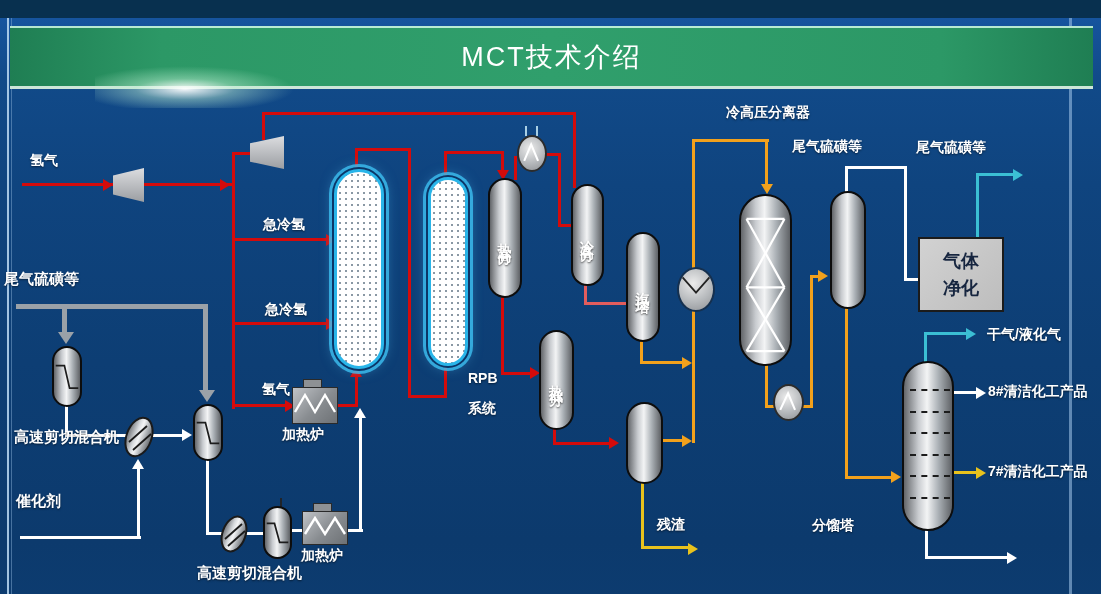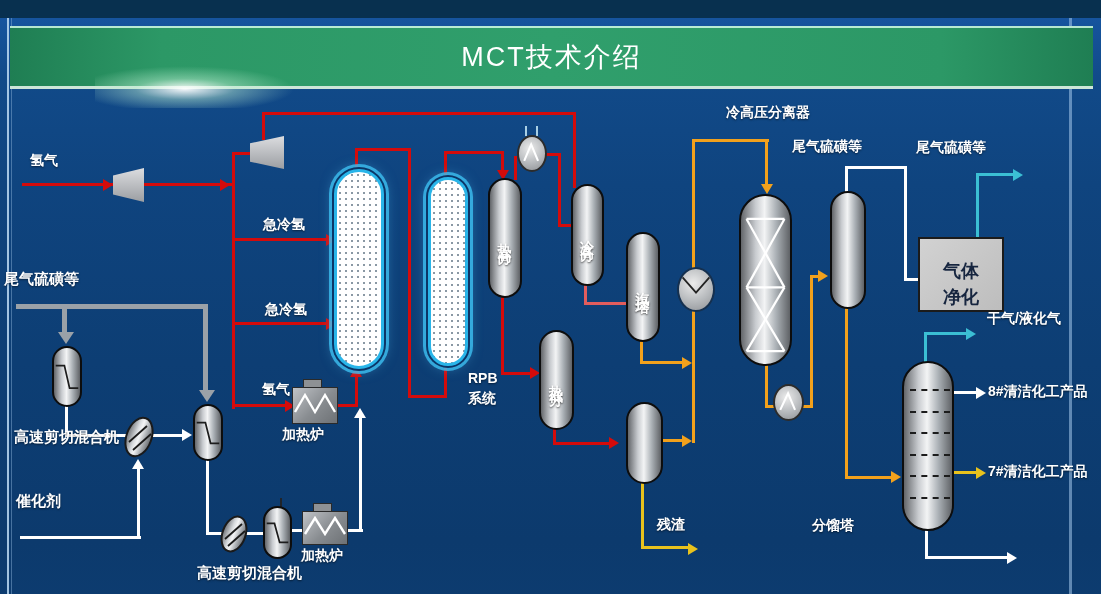--- a/index.html
+++ b/index.html
@@ -33,21 +33,21 @@
   
   .cap{position:absolute;border:2px solid #0d0d0d;border-radius:999px;
     background:linear-gradient(90deg,#63666a 0%,#c9ccd0 30%,#f3f4f5 48%,#aab0b5 72%,#5f6266 100%);
     display:flex;align-items:center;justify-content:center;box-sizing:border-box;}
   .vtxt{writing-mode:vertical-rl;text-orientation:upright;color:#fff;font-weight:bold;
     font-size:14px;letter-spacing:4px;text-shadow:0 1px 2px rgba(0,0,0,.6);}
   .rpb{position:absolute;border-radius:999px;border:3px solid #29b5e9;background-color:#fff;
     background-image:radial-gradient(#8a98a4 1px,transparent 1.3px);background-size:6px 6px;
     box-shadow:0 0 0 2px #0b3668,0 0 0 5px rgba(60,190,240,.8),0 0 14px rgba(90,205,255,.55);box-sizing:border-box;}
   .gasbox{position:absolute;background:linear-gradient(135deg,#d2d2d2,#bdbdbd);border:2px solid #1b1b1b;
-    display:flex;align-items:flex-end;justify-content:center;box-sizing:border-box;font-family:Liberation Serif, serif;}
+    display:flex;align-items:center;justify-content:center;box-sizing:border-box;font-family:Liberation Serif, serif;}
   .gasbox span{width:42px;word-break:break-all;text-align:center;color:#16253f;font-size:18px;font-weight:bold;line-height:1.45;}
   .comp{position:absolute;background:linear-gradient(180deg,#dcdde0,#9b9ea2);
     clip-path:polygon(0 22%,100% 0%,100% 100%,0 78%);}
   .circ{position:absolute;border-radius:50%;border:2px solid #2c2c2c;box-sizing:border-box;
     background:radial-gradient(circle at 42% 35%,#ececec,#b7babd 55%,#8d9094);}
   .tick{position:absolute;width:2px;height:10px;background:#a9cfe4;}
   .furn{position:absolute;}
   .furn .tab{position:absolute;left:11px;top:0;width:17px;height:10px;background:#8e9194;border:1px solid #2a2a2a;}
   .furn .body{position:absolute;left:0;top:8px;right:0;bottom:0;border:1px solid #2a2a2a;
     background:linear-gradient(135deg,#c0c3c7 0%,#888c90 55%,#6d7175 100%);}
@@ -307,25 +307,25 @@
   <div class="lb big" style="left:4px;top:252px">尾气硫磺等</div>
   <div class="lb" style="left:263px;top:198px">急冷氢</div>
   <div class="lb" style="left:265px;top:283px">急冷氢</div>
   <div class="lb" style="left:262px;top:363px">氢气</div>
   <div class="lb" style="left:282px;top:408px">加热炉</div>
   <div class="lb big" style="left:14px;top:410px">高速剪切混合机</div>
   <div class="lb big" style="left:16px;top:474px">催化剂</div>
   <div class="lb big" style="left:197px;top:546px">高速剪切混合机</div>
   <div class="lb" style="left:301px;top:529px">加热炉</div>
   <div class="lb" style="left:468px;top:352px">RPB</div>
-  <div class="lb" style="left:468px;top:372px">系统</div>
+  <div class="lb" style="left:468px;top:382px">系统</div>
   <div class="lb" style="left:726px;top:86px">冷高压分离器</div>
   <div class="lb" style="left:792px;top:120px">尾气硫磺等</div>
   <div class="lb" style="left:916px;top:121px">尾气硫磺等</div>
-  <div class="lb" style="left:987px;top:292px">干气/液化气</div>
+  <div class="lb" style="left:987px;top:308px">干气/液化气</div>
   <div class="lb" style="left:988px;top:365px">8#清洁化工产品</div>
   <div class="lb" style="left:988px;top:445px">7#清洁化工产品</div>
   <div class="lb" style="left:812px;top:499px">分馏塔</div>
   <div class="lb" style="left:657px;top:498px">残渣</div>
 
 </div>
 
 
 
 

